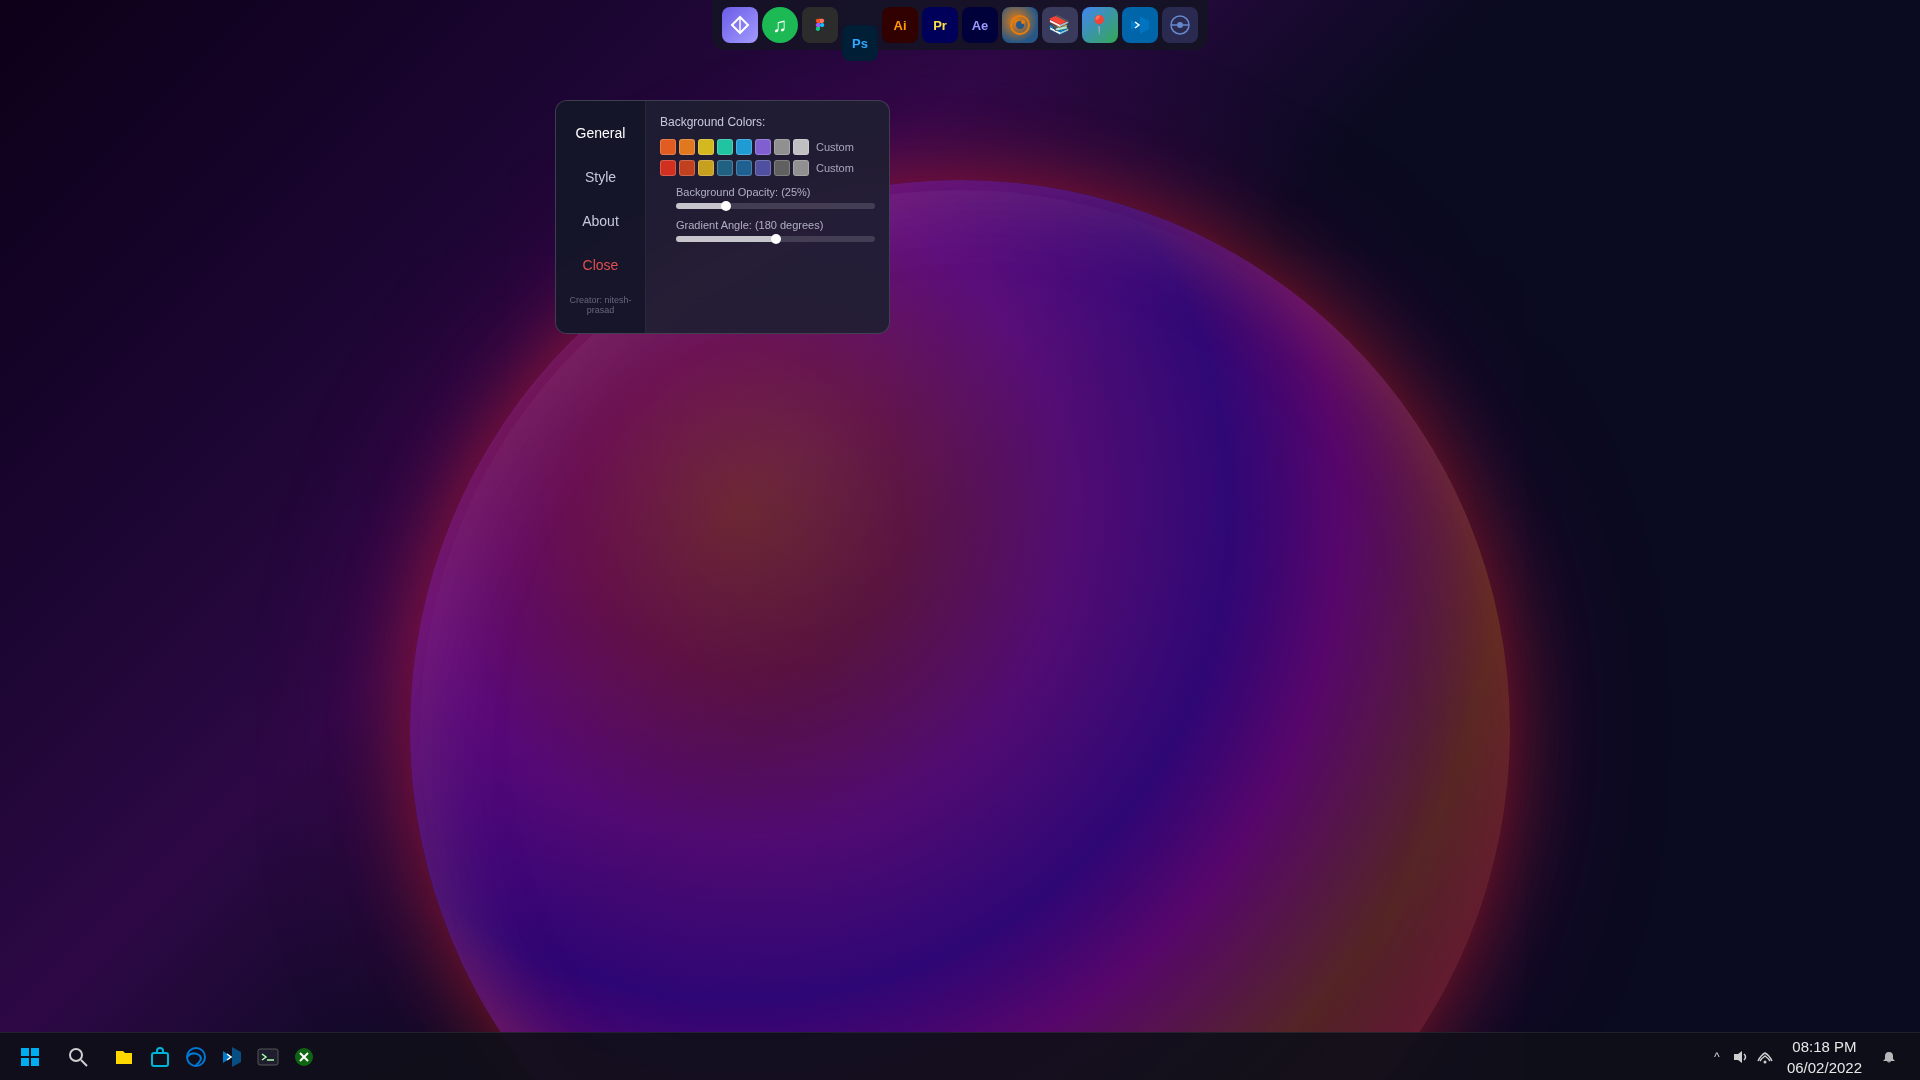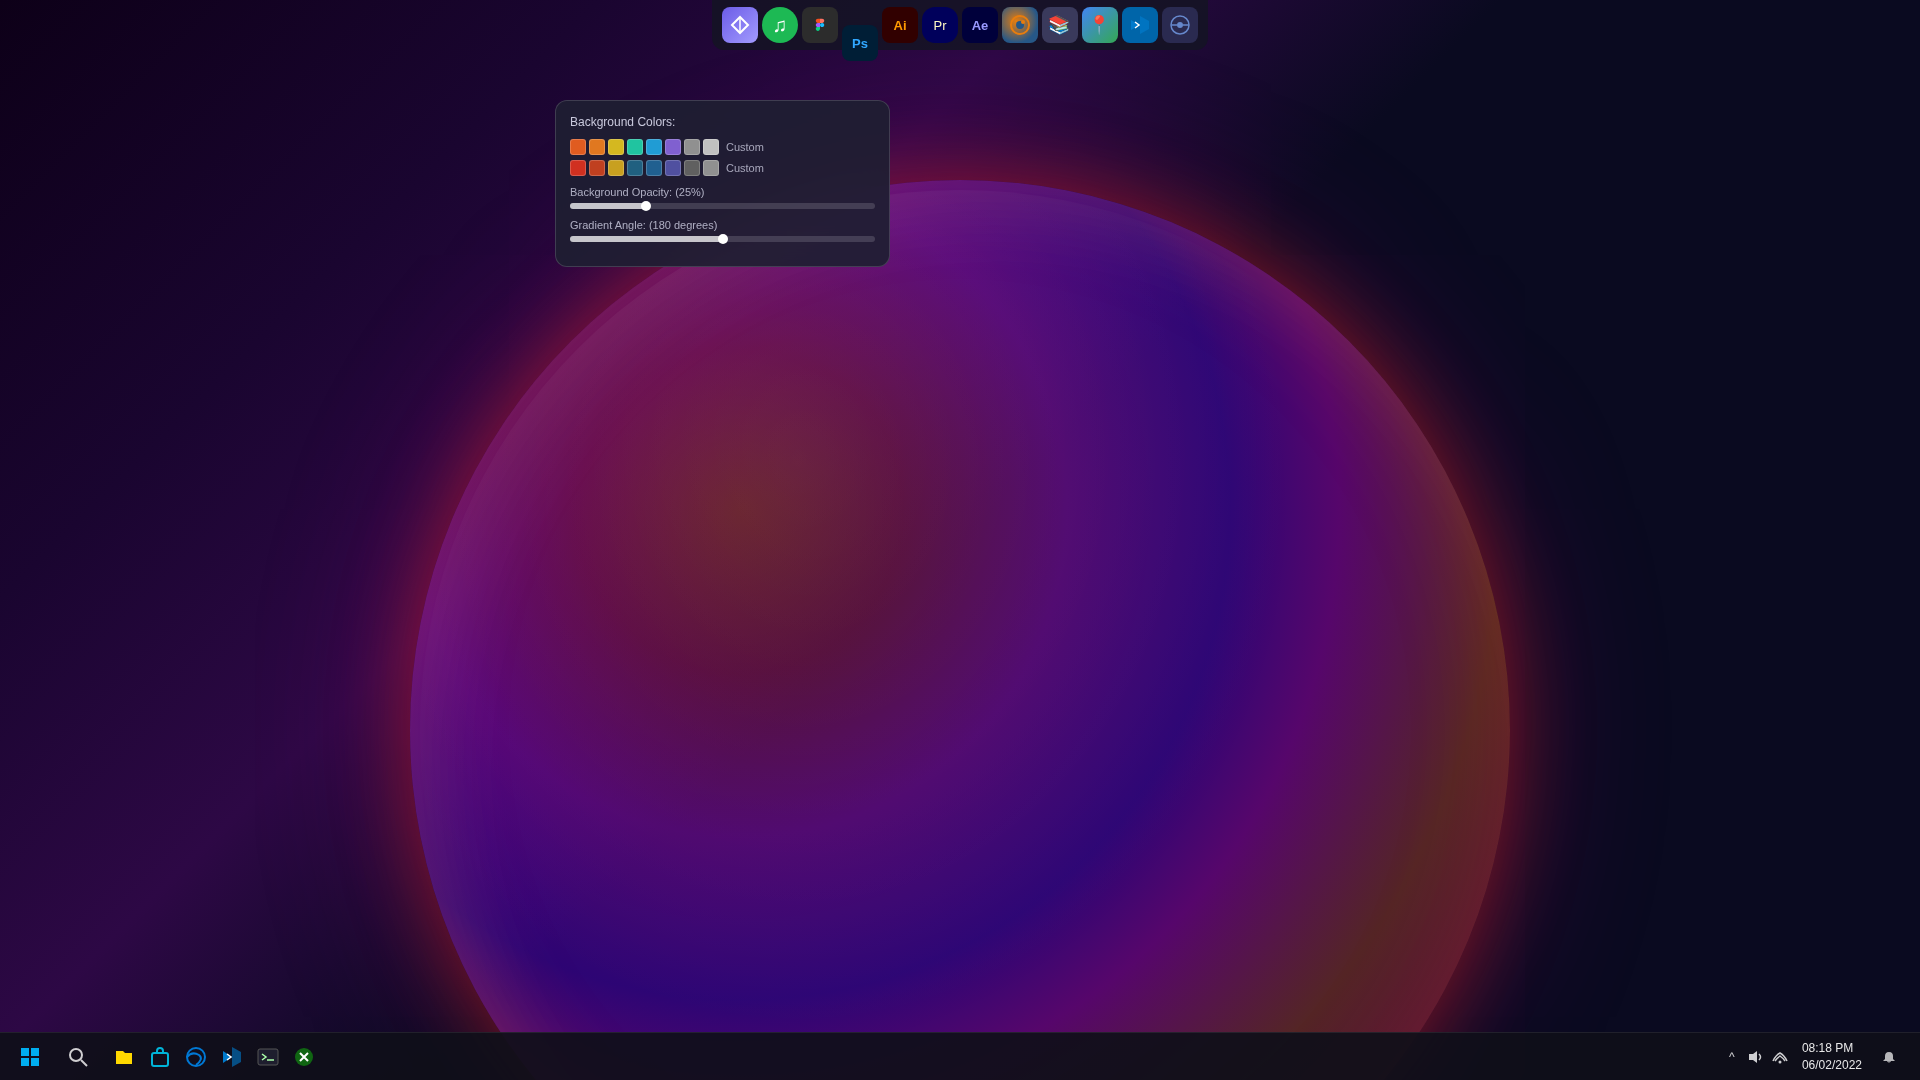--- a/index.html
+++ b/index.html
@@ -84,21 +84,21 @@
       font-weight: bold;
       cursor: pointer;
       position: relative;
       overflow: hidden;
     }
 
     
     .icon-linear { background: linear-gradient(135deg, #6c5ce7, #a29bfe); color: white; font-size:14px; }
     .icon-ps { background: #001e36; color: #31a8ff; font-size: 13px; font-weight: bold; margin-top: 36px; }
     .icon-ai { background: #310000; color: #ff9a00; font-size: 13px; font-weight: bold; }
-    .icon-pr { background: #00005b; color: #fef9c3; font-size: 13px; font-weight: normal; border-radius: 13px; }
+    .icon-pr { background: #00005b; color: #fde047; font-size: 13px; font-weight: bold; }
     .icon-ae { background: #00003b; color: #9999ff; font-size: 13px; font-weight: bold; }
 
     
     .bottom-taskbar {
       position: absolute;
       bottom: 0;
       left: 0;
       right: 0;
       height: 48px;
       background: rgba(15, 15, 25, 0.92);
@@ -171,23 +171,23 @@
       height: 20px;
       display: flex;
       align-items: center;
       justify-content: center;
       font-size: 12px;
       color: rgba(255,255,255,0.8);
       cursor: pointer;
     }
 
     .clock {
-      text-align: left;
+      text-align: center;
       color: rgba(255,255,255,0.9);
-      font-size: 12px;
+      font-size: 15px;
       line-height: 1.4;
       cursor: pointer;
       padding: 0 4px;
     }
 
     .notification-btn {
       width: 30px;
       height: 44px;
       display: flex;
       align-items: center;
@@ -270,20 +270,21 @@
     }
 
     .custom-label {
       font-size: 11px;
       color: rgba(200,200,220,0.8);
       margin-left: 4px;
     }
 
     .slider-section {
       margin-top: 10px;
+      margin-left: 16px;
     }
 
     .slider-label {
       font-size: 11px;
       color: rgba(200,200,220,0.85);
       margin-bottom: 5px;
     }
 
     .slider-track {
       width: 100%;
@@ -390,20 +391,28 @@
         <circle cx="11" cy="11" r="9" fill="none" stroke="#6688cc" stroke-width="1.5"></circle>
         <circle cx="11" cy="11" r="3" fill="#6688cc"></circle>
         <line x1="2" y1="11" x2="8" y2="11" stroke="#6688cc" stroke-width="1.5"></line>
         <line x1="14" y1="11" x2="20" y2="11" stroke="#6688cc" stroke-width="1.5"></line>
       </svg>
   </div>
 </div>
 
 <div class="settings-popup">
 
+  <div class="sidebar-nav">
+    <div class="nav-item active">General</div>
+    <div class="nav-item">Style</div>
+    <div class="nav-item">About</div>
+    <div class="nav-item close">Close</div>
+    <div class="nav-spacer"></div>
+    <div class="creator-label">Creator: nitesh-prasad</div>
+  </div>
 
   <div class="settings-content">
     <div class="section-title">Background Colors:</div>
 
     <div class="color-row">
       <div class="color-swatch" style="background:#e05c20;"></div>
       <div class="color-swatch" style="background:#e07820;"></div>
       <div class="color-swatch" style="background:#d4b820;"></div>
       <div class="color-swatch" style="background:#20c4a0;"></div>
       <div class="color-swatch" style="background:#209cd4;"></div>

